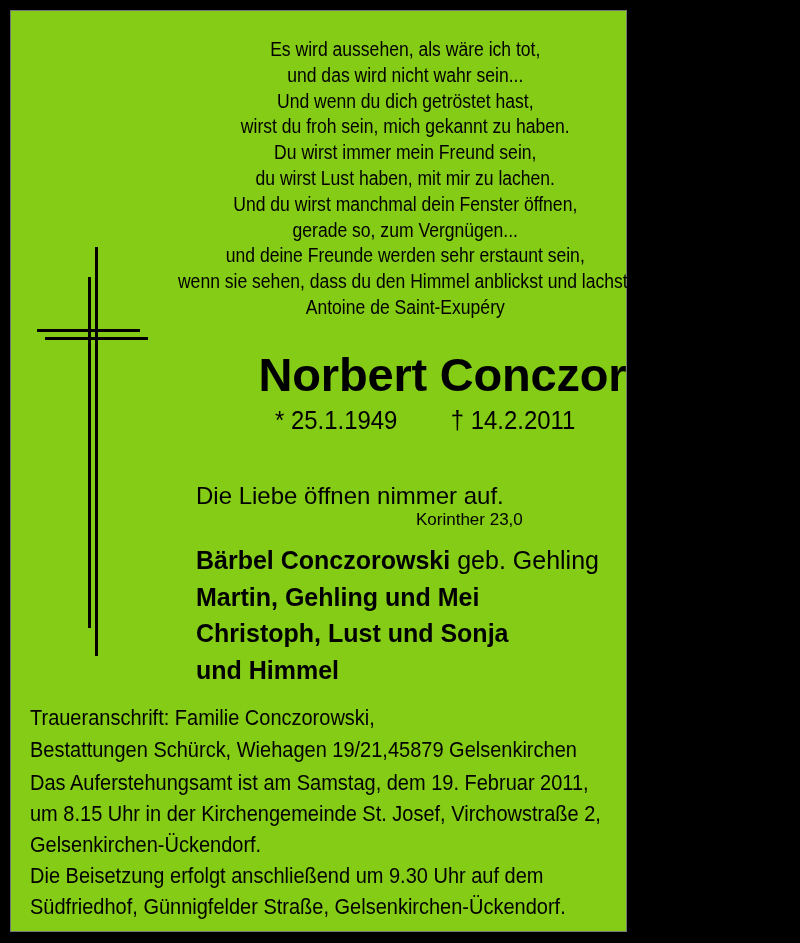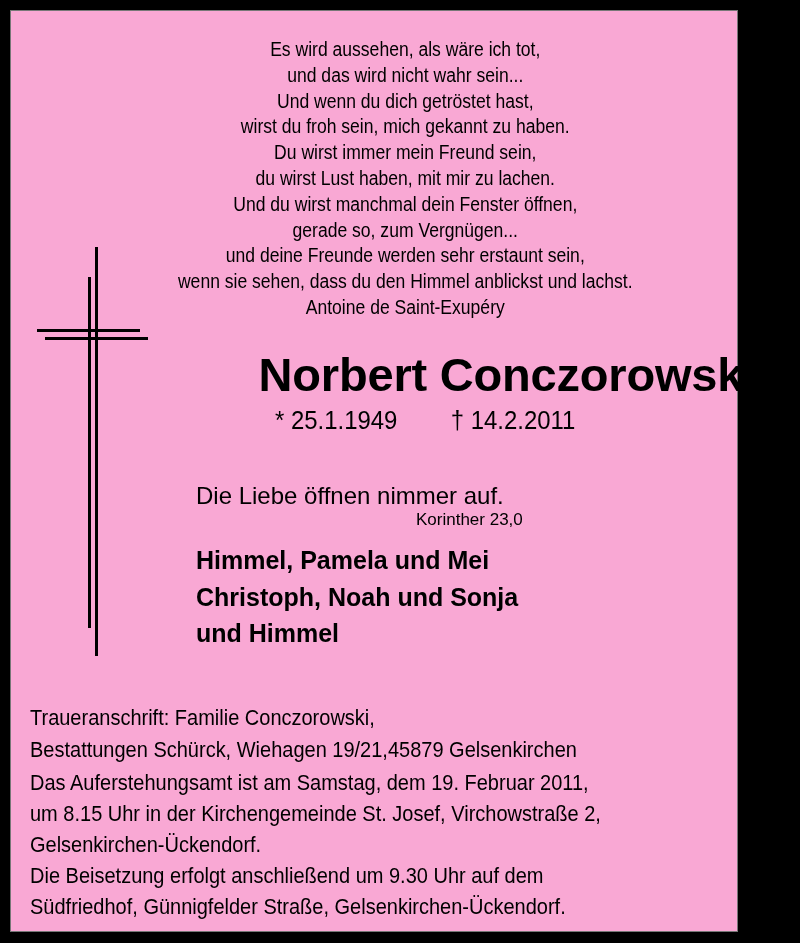--- a/index.html
+++ b/index.html
@@ -7,22 +7,22 @@
       width: 800px; height: 943px;
       background: #000;
       position: relative;
       overflow: hidden;
       font-family: "Liberation Sans", "DejaVu Sans", sans-serif;
       color: #000;
     }
     .panel {
       position: absolute;
       left: 10px; top: 10px;
-      width: 728px; height: 922px;
-      background: #f9a8d4;
+      width: 617px; height: 922px;
+      background: #84cc16;
       box-shadow: inset 0 0 0 1px #777;
     }
     .poem {
       position: absolute;
       left: 0; width: 779px;
       top: 27px;
       text-align: center;
       font-size: 19.5px;
       line-height: 25.8px;
       transform: scaleX(0.9);
@@ -120,22 +120,23 @@
   <div class="name">Norbert Conczorowski</div>
 
   <div class="dates">
     <span class="birth">* 25.1.1949</span><span class="death">† 14.2.2011</span>
   </div>
 
   <div class="verse">Die Liebe öffnen nimmer auf.</div>
   <div class="verse-ref">Korinther 23,0</div>
 
   <div class="mourners">
-    <span class="line">Himmel, Pamela und Mei</span>
-    <span class="line">Christoph, Noah und Sonja</span>
+    <span class="line"><span>Bärbel Conczorowski</span><span class="nee"> geb. Gehling</span></span>
+    <span class="line">Martin, Gehling und Mei</span>
+    <span class="line">Christoph, Lust und Sonja</span>
     <span class="line">und Himmel</span>
   </div>
 
   <div class="address">
     <span class="line">Traueranschrift: Familie Conczorowski,</span>
     <span class="line">Bestattungen Schürck, Wiehagen 19/21,45879 Gelsenkirchen</span>
   </div>
 
   <div class="service">
     <span class="line">Das Auferstehungsamt ist am Samstag, dem 19. Februar 2011,</span>

